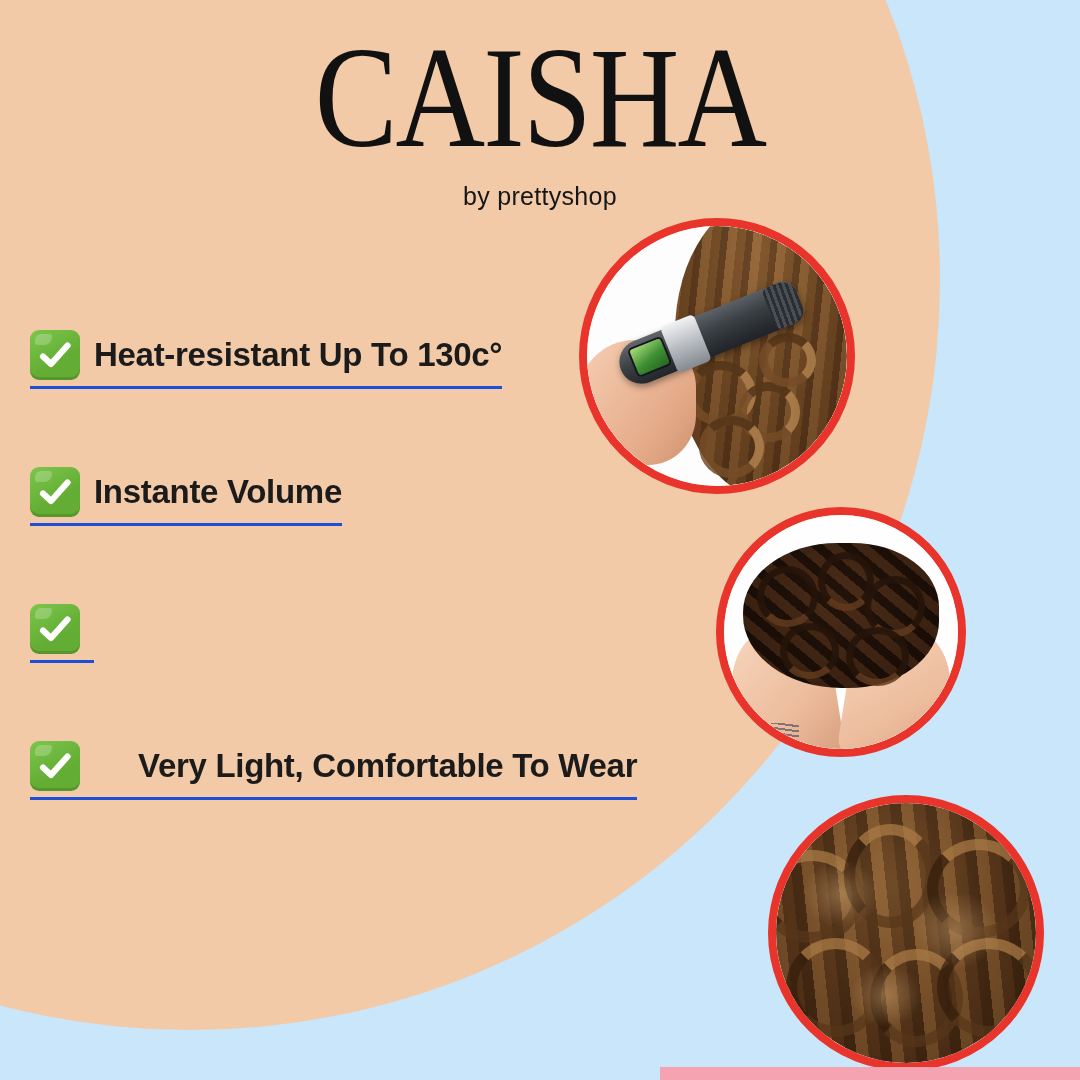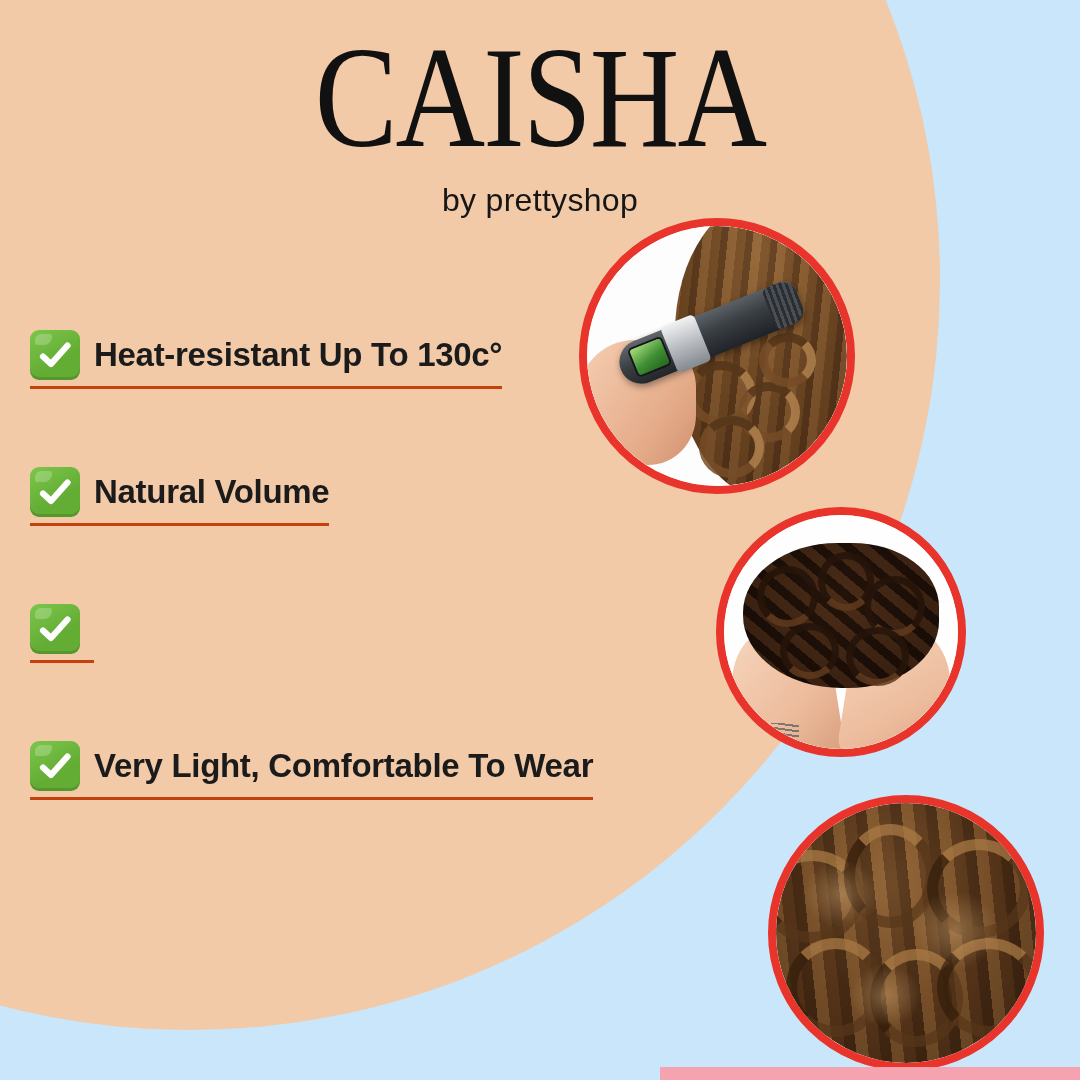--- a/index.html
+++ b/index.html
@@ -60,44 +60,44 @@
     letter-spacing: -2px;
     color: #111111;
     font-weight: 400;
     transform: scaleY(1.12) scaleX(0.97);
     transform-origin: center top;
   }
   .logo-sub {
     display: block;
     margin-top: 28px;
     font-family: "Liberation Sans", sans-serif;
-    font-size: 32px;
+    font-size: 25px;
     font-weight: 400;
     letter-spacing: 0.3px;
     color: #161616;
   }
 
   
   .features {
     position: absolute;
     left: 30px;
     top: 330px;
     width: 660px;
     z-index: 7;
   }
   .feature-row {
     position: relative;
     display: flex;
     align-items: center;
     margin-bottom: 78px;
     width: max-content;
     padding-bottom: 6px;
-    border-bottom: 3px solid #c2410c;
-  }
-  .feature-row:last-child { margin-bottom: 8px; }
+    border-bottom: 3px solid #1d4ed8;
+  }
+  .feature-row:last-child { margin-bottom: 8px; gap: 44px; }
 
   
   .check-box {
     position: relative;
     flex: 0 0 auto;
     width: 50px;
     height: 50px;
     border-radius: 9px;
     background: #6bb73b;
     background-image: linear-gradient(150deg, #7cc64c 0%, #63ad34 62%);
@@ -272,21 +272,21 @@
       </span>
       <span class="feature-text">Heat-resistant Up To 130c°</span>
     </div>
 
     <div class="feature-row">
       <span class="check-box">
         <svg viewBox="0 0 36 36" aria-hidden="true">
           <path d="M6 19.5 L14 27 L30.5 8.5" fill="none" stroke="#ffffff" stroke-width="6.2" stroke-linecap="round" stroke-linejoin="round"></path>
         </svg>
       </span>
-      <span class="feature-text">Natural Volume</span>
+      <span class="feature-text">Instante Volume</span>
     </div>
 
 
     <div class="feature-row">
       <span class="check-box">
         <svg viewBox="0 0 36 36" aria-hidden="true">
           <path d="M6 19.5 L14 27 L30.5 8.5" fill="none" stroke="#ffffff" stroke-width="6.2" stroke-linecap="round" stroke-linejoin="round"></path>
         </svg>
       </span>
     </div>

